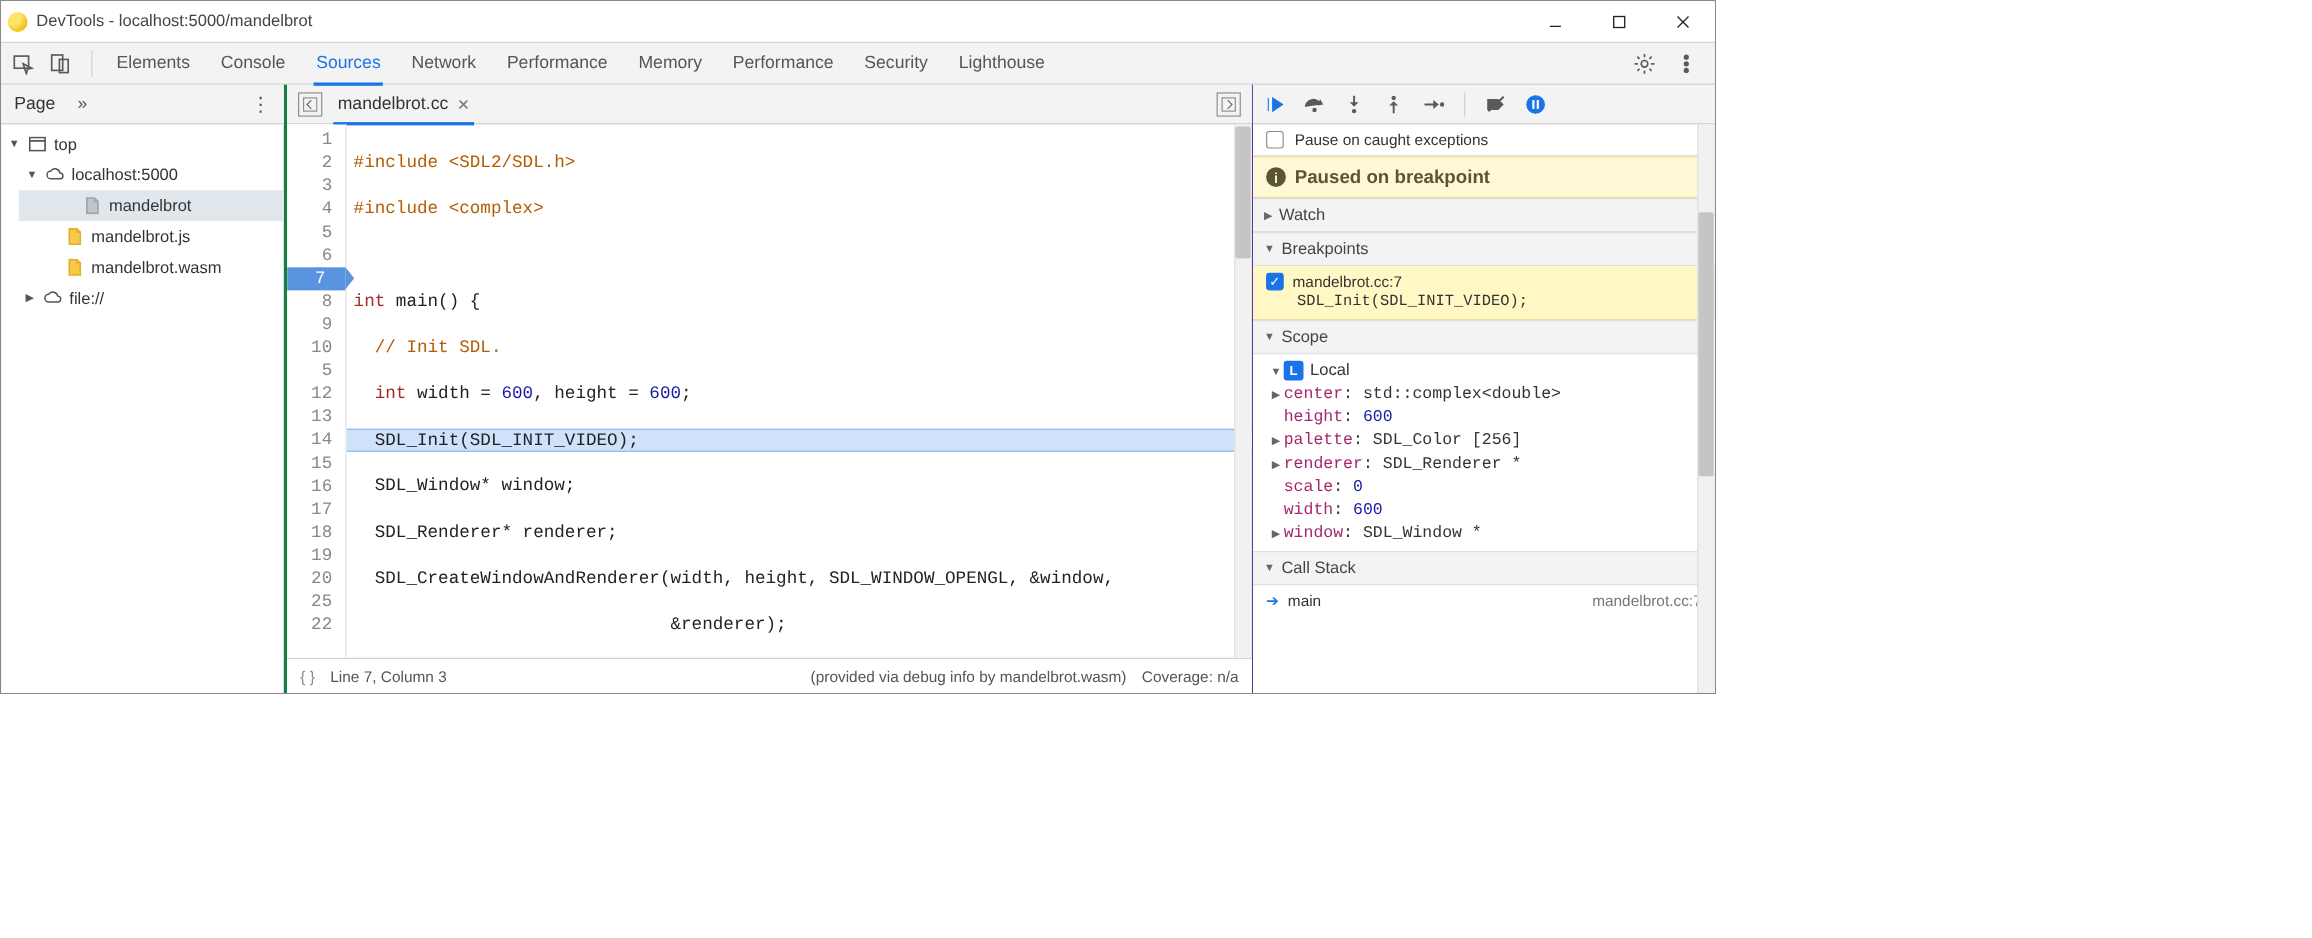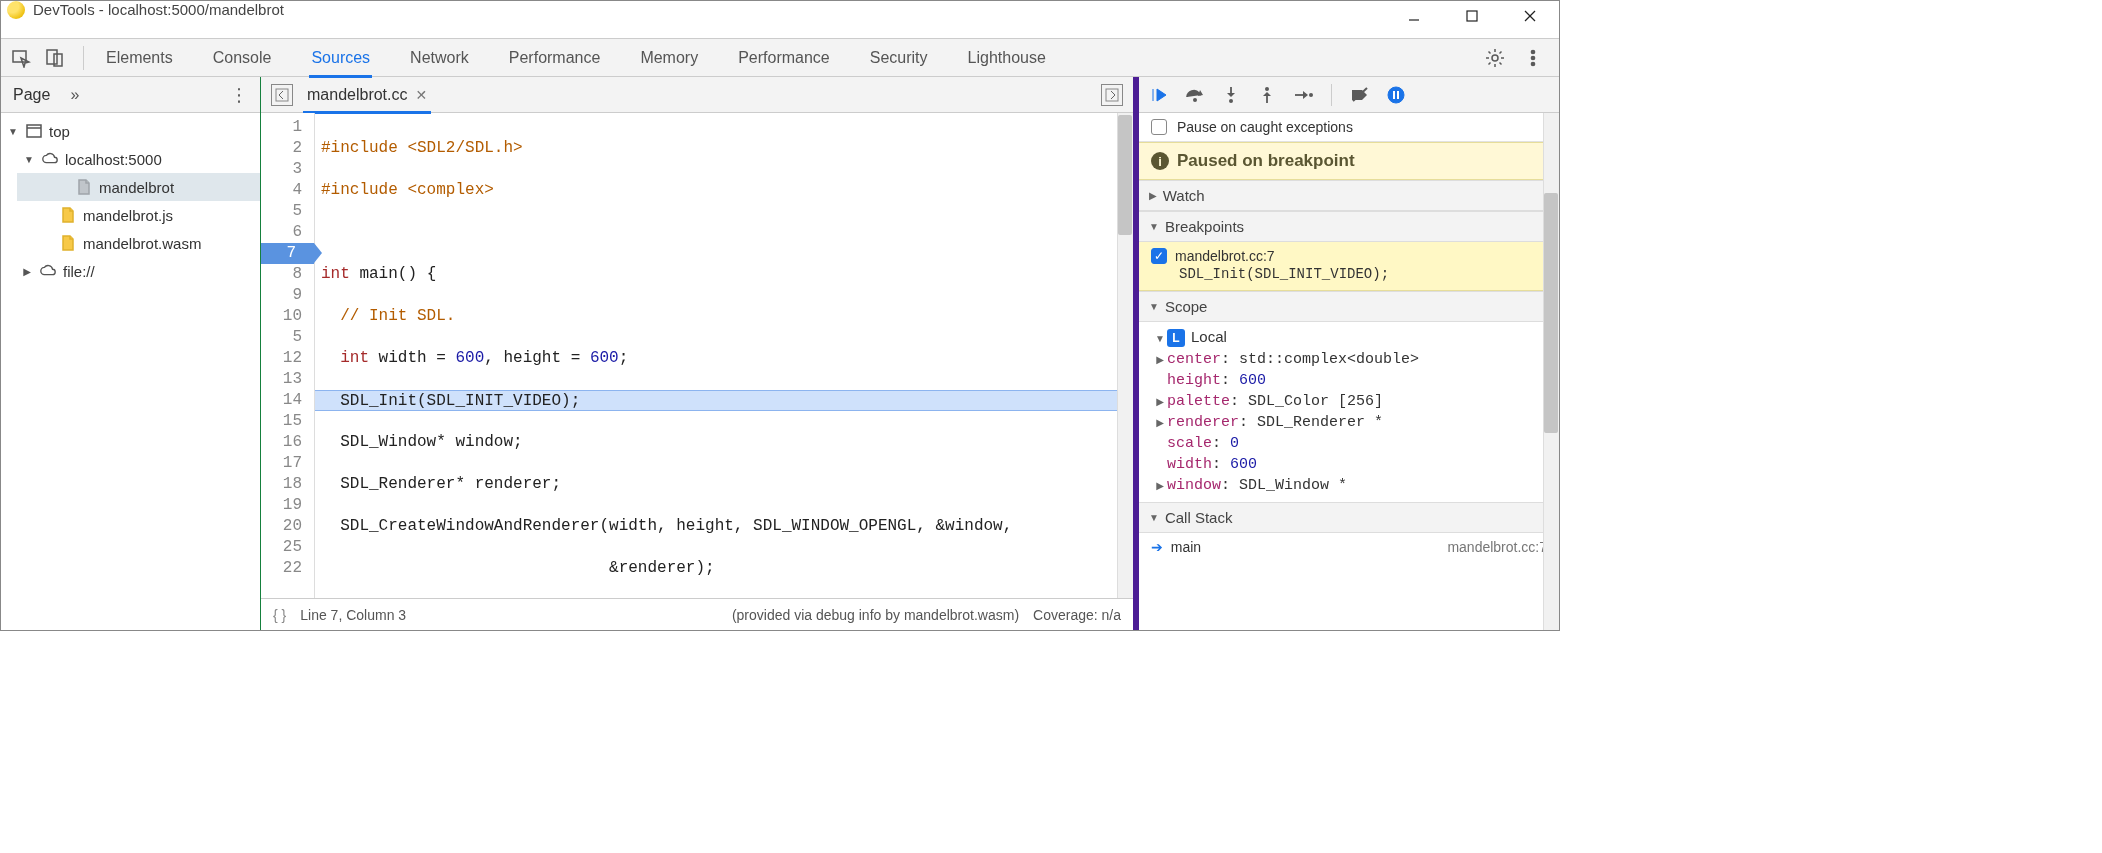--- a/index.html
+++ b/index.html
@@ -15,21 +15,21 @@
     width: 1560px;
     height: 631px;
     display: flex;
     flex-direction: column;
   }
   
   .titlebar {
     height: 38px;
     background: #fff;
     display: flex;
-    align-items: flex-start;
+    align-items: center;
     padding: 0 6px;
     border-bottom: 1px solid #ccc;
   }
   .titlebar-icon {
     width: 18px; height: 18px;
     background: radial-gradient(circle at 30% 30%, #ffe36b 35%, #f0c419 70%, #d1a80f 100%);
     border-radius: 50%;
     margin-right: 8px;
   }
   .titlebar-title { flex: 1; font-size: 15px; color:#444; }
@@ -43,36 +43,36 @@
     background: #f3f3f3;
     border-bottom: 1px solid #ccc;
     display:flex;
     align-items:center;
     padding: 0 8px;
     gap: 10px;
   }
   .tool-icon { width:24px; height:24px; display:flex; align-items:center; justify-content:center; color:#5a5a5a; }
   .tool-icon svg { stroke:#5a5a5a; fill:none; stroke-width:1.5; }
   .vsep { width:1px; height:24px; background:#ccc; margin:0 6px; }
-  .main-tabs { display:flex; gap: 40px; margin-left:6px; flex:1; }
+  .main-tabs { display:flex; gap: 28px; margin-left:6px; flex:1; }
   .main-tab { color:#555; font-size:16px; height:38px; display:flex; align-items:center; position:relative; }
   .main-tab.active { color:#1a73e8; }
   .main-tab.active::after {
     content:""; position:absolute; bottom:-1px; left:-2px; right:-2px; height:3px; background:#1a73e8;
   }
   .tabs-right { display:flex; gap:14px; align-items:center; margin-right:6px; }
   .gear,.kebab { color:#5a5a5a; }
 
   
   .content { flex:1; display:flex; min-height:0; }
 
   
   .left-panel {
     width: 260px;
-    border-right: 1px solid #15803d;
+    border-right: 3px solid #15803d;
     display:flex; flex-direction:column;
     min-height:0;
   }
   .left-toolbar {
     height: 36px; display:flex; align-items:center; padding:0 12px; gap:20px;
     border-bottom: 1px solid #ccc;
     background:#f3f3f3;
   }
   .left-toolbar .panel-tab { font-size:16px; }
   .chevrons { font-size:16px; color:#555; }
@@ -90,21 +90,21 @@
     width:18px; height:18px; display:inline-flex; align-items:center; justify-content:center;
   }
   .folder-outline svg, .cloud-outline svg, .doc-outline svg { stroke:#555; fill:none; stroke-width:1.5; }
   .file-yellow svg { fill:#f7c948; stroke:#e0b12c; }
   .file-gray svg { fill:#c0c5ca; stroke:#9fa4a9; }
   .indent-1 { padding-left: 22px; }
   .indent-3 { padding-left: 58px; }
   .indent-2b { padding-left: 20px; }
 
   
-  .editor-panel { flex:1; display:flex; flex-direction:column; border-right:6px solid #4c1d95; min-width:0; min-height:0; }
+  .editor-panel { flex:1; display:flex; flex-direction:column; border-right:1px solid #4c1d95; min-width:0; min-height:0; }
   .editor-toolbar {
     height:36px; display:flex; align-items:center; padding:0 10px; background:#f3f3f3; border-bottom:1px solid #ccc; gap:10px;
   }
   .navbox { width:22px; height:22px; border:1px solid #888; display:flex; align-items:center; justify-content:center; color:#555; }
   .filetab {
     display:flex; align-items:center; gap:8px; font-size:16px; height:36px; padding:0 4px; position:relative; color:#333;
   }
   .filetab .close-x { color:#777; font-size:14px; }
   .filetab.active::after { content:""; position:absolute; bottom:-1px; left:0; right:0; height:3px; background:#1a73e8; }
   .filetab-spacer { flex:1; }

